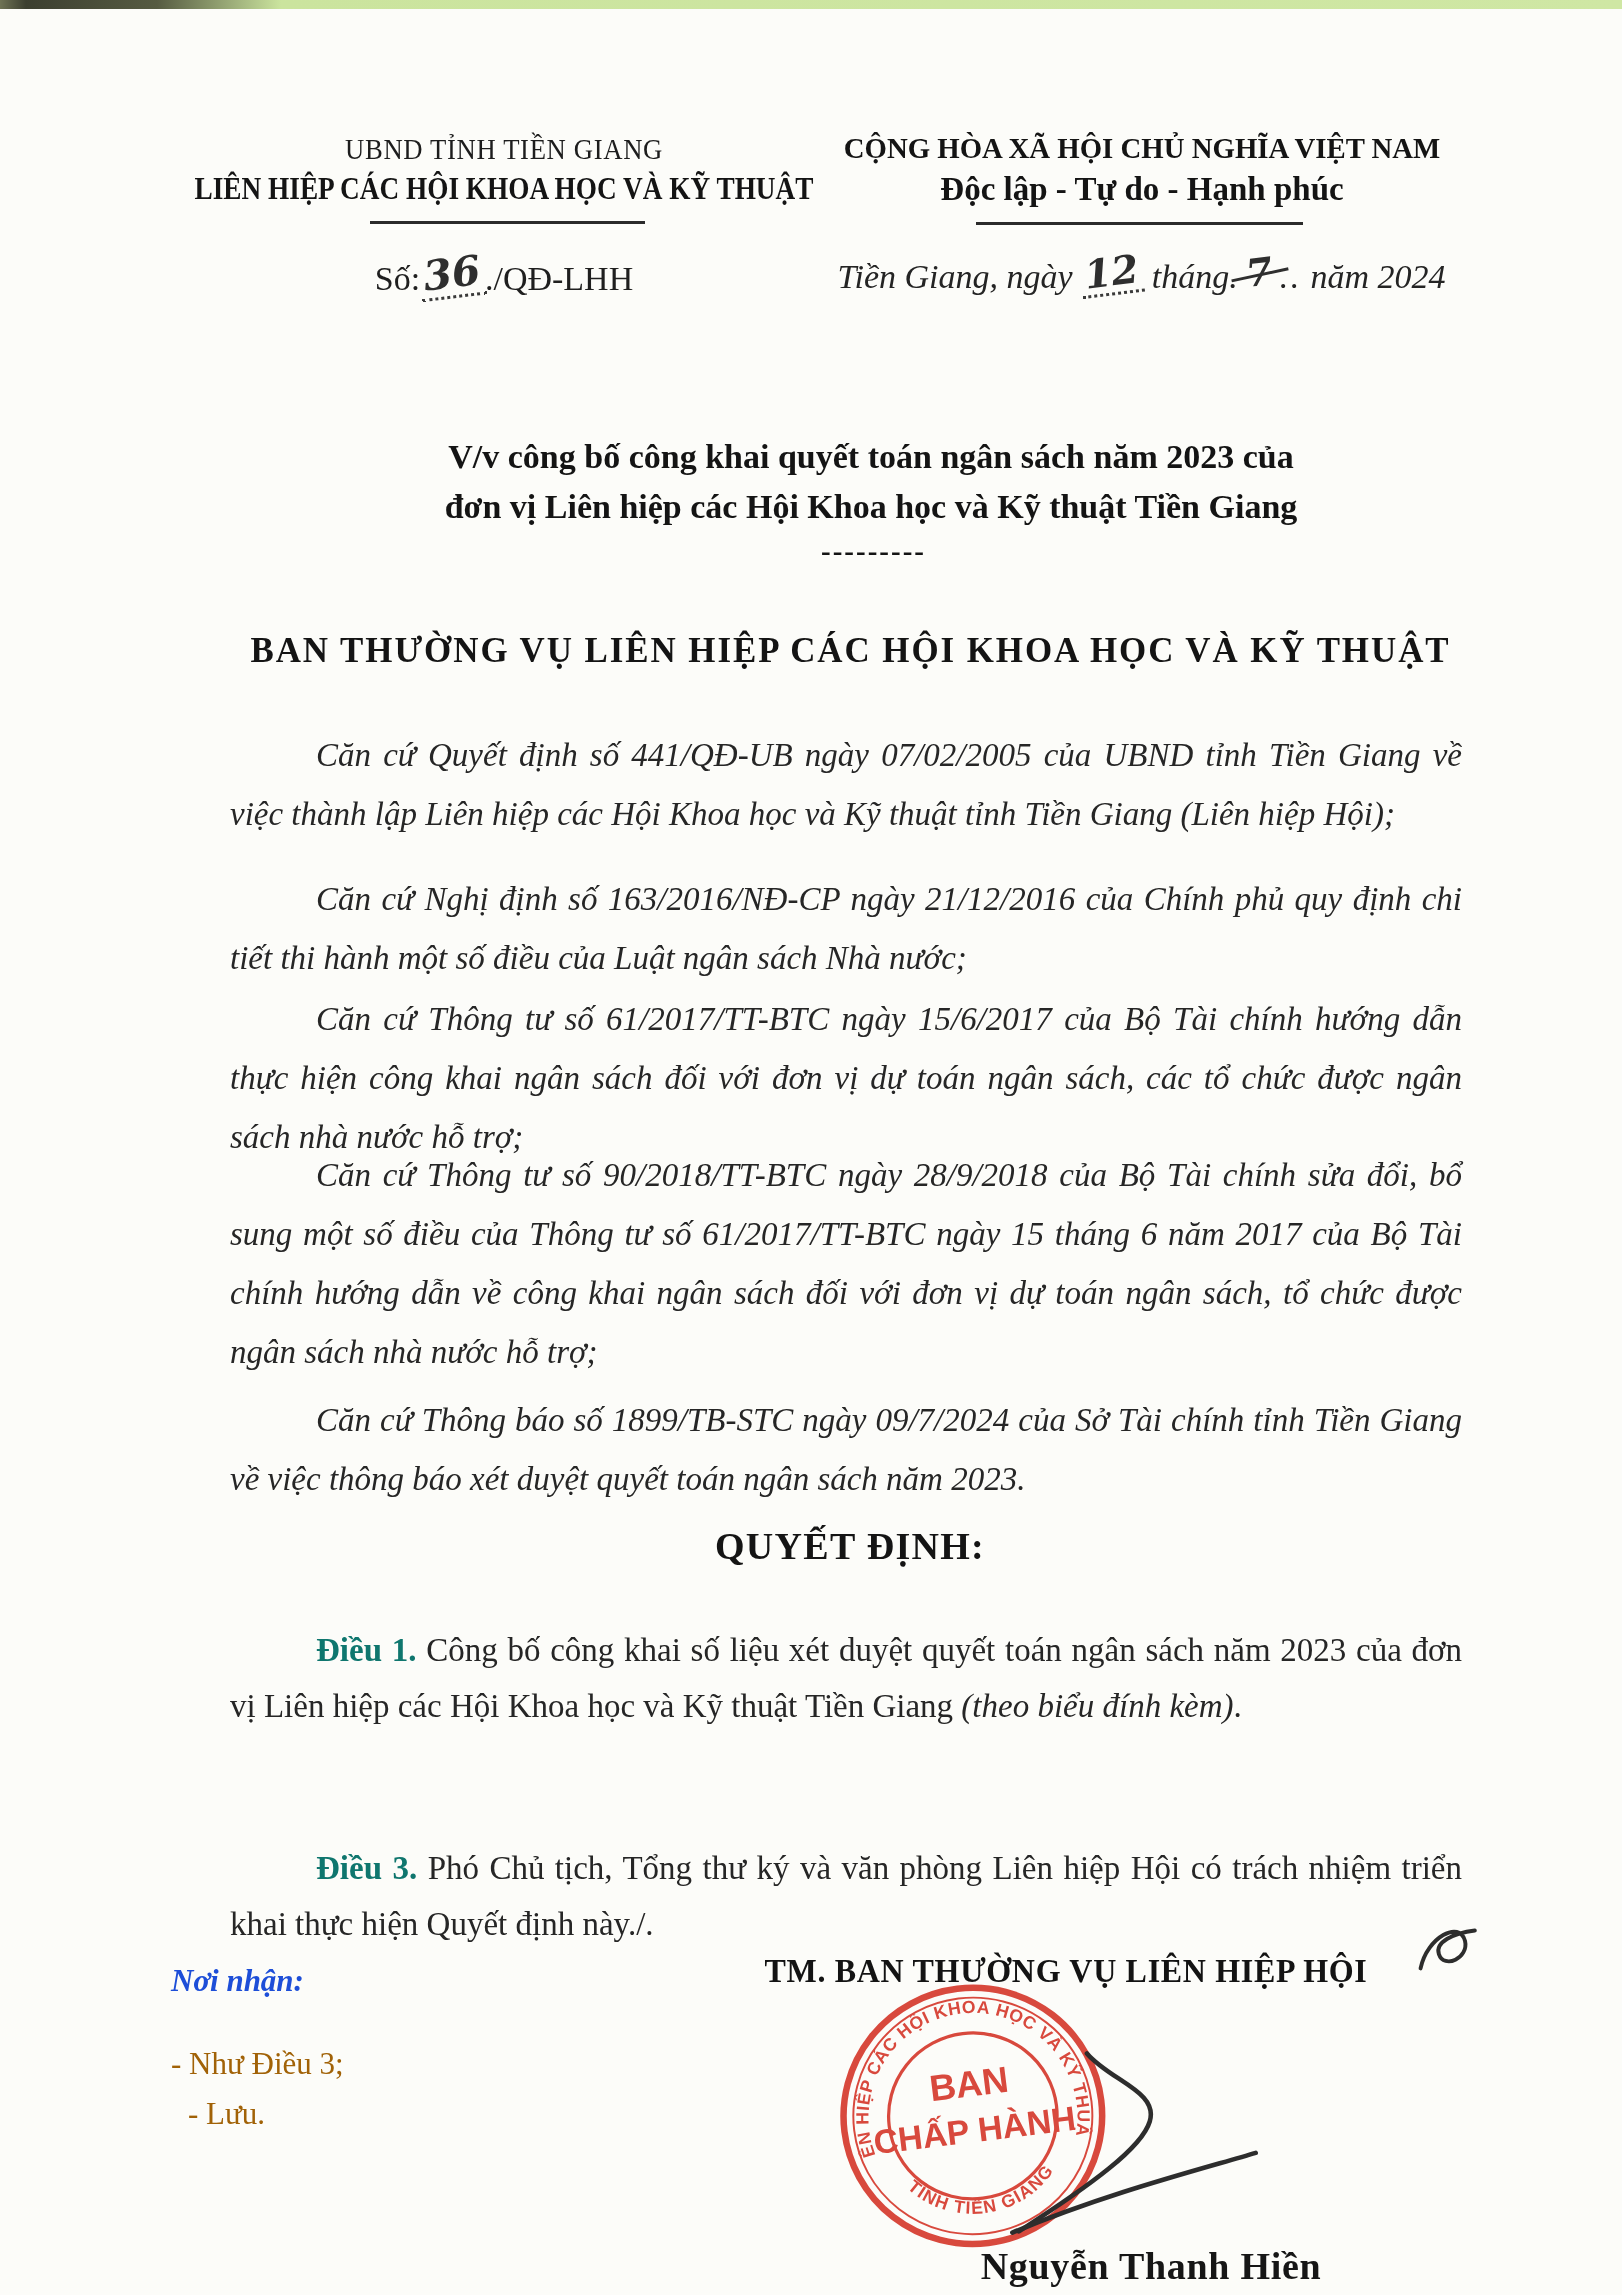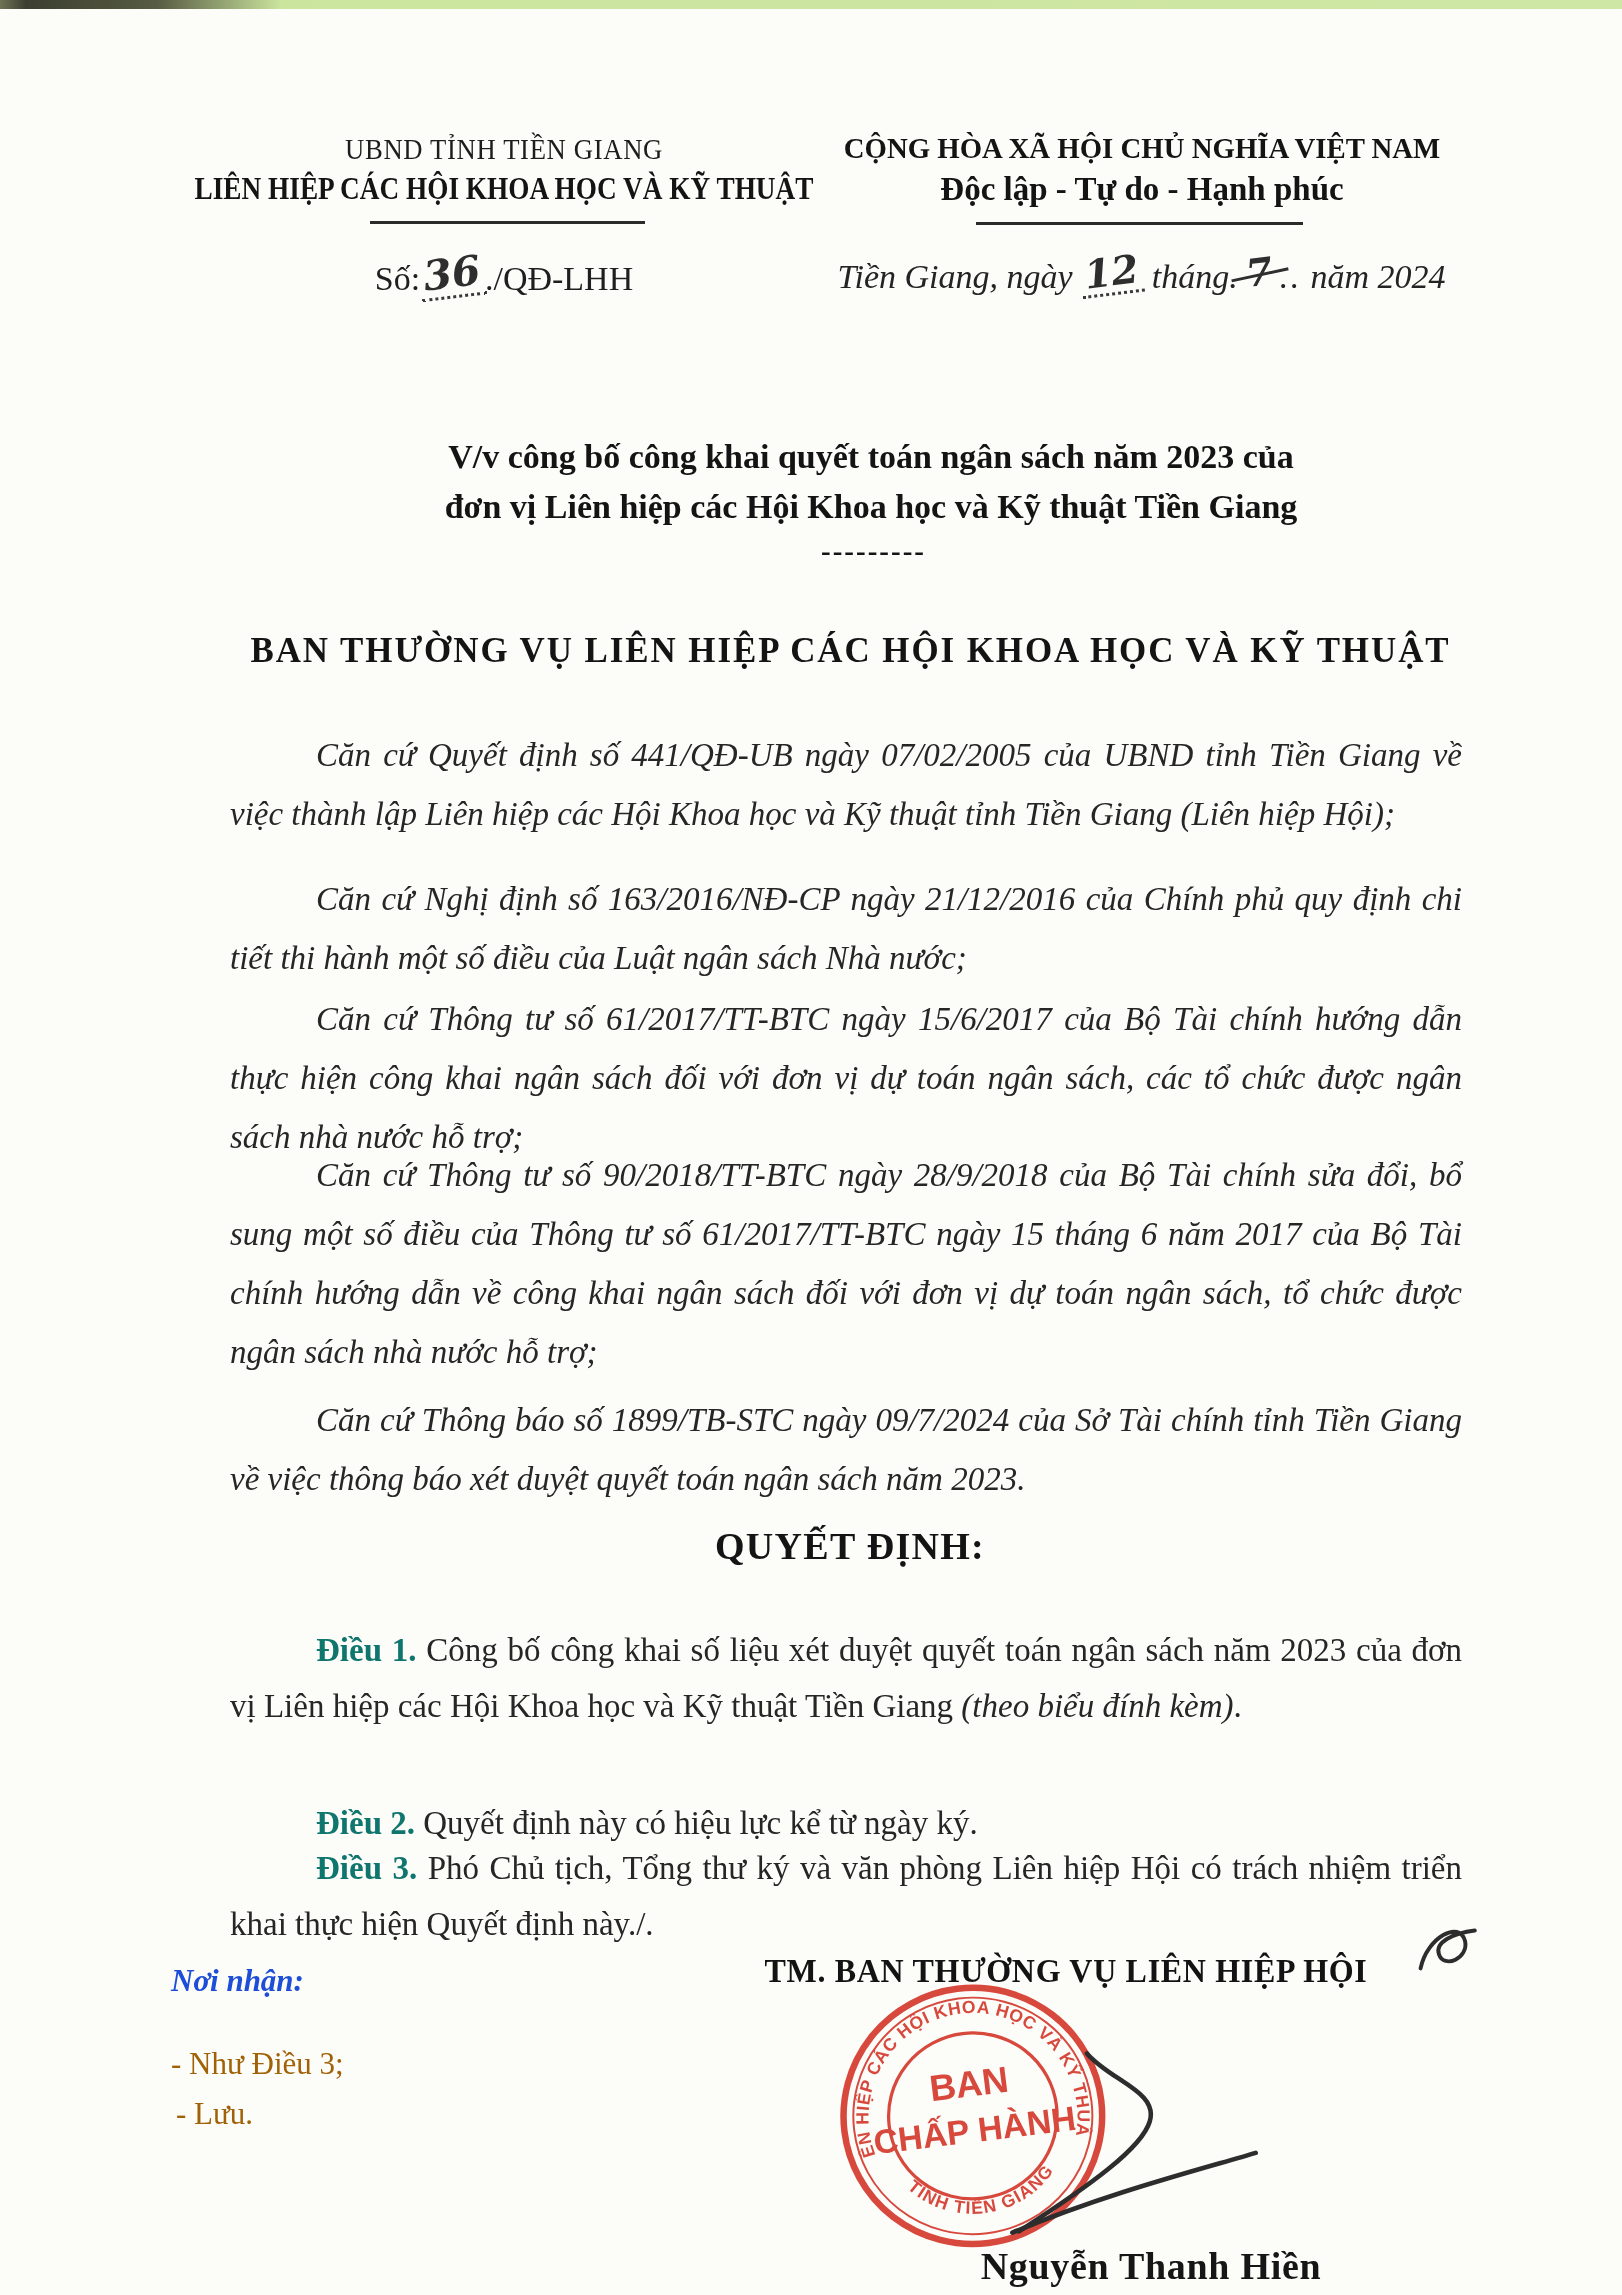--- a/index.html
+++ b/index.html
@@ -90,32 +90,28 @@
   <div class="abs para recital" style="top:1146px;">Căn cứ Thông tư số 90/2018/TT-BTC ngày 28/9/2018 của Bộ Tài chính sửa đổi, bổ sung một số điều của Thông tư số 61/2017/TT-BTC ngày 15 tháng 6 năm 2017 của Bộ Tài chính hướng dẫn về công khai ngân sách đối với đơn vị dự toán ngân sách, tổ chức được ngân sách nhà nước hỗ trợ;</div>
   <div class="abs para recital" style="top:1391px;">Căn cứ Thông báo số 1899/TB-STC ngày 09/7/2024 của Sở Tài chính tỉnh Tiền Giang về việc thông báo xét duyệt quyết toán ngân sách năm 2023.</div>
 
   <div class="abs ctr hdr-bold" style="top:1524px;left:196px;width:1308px;font-size:38px;letter-spacing:1.3px;">QUYẾT ĐỊNH:</div>
 
   <div class="abs para article" style="top:1622px;">
     <b>Điều 1.</b>
     <span>Công bố công khai số liệu xét duyệt quyết toán ngân sách năm 2023 của đơn vị Liên hiệp các Hội Khoa học và Kỹ thuật Tiền Giang</span>
     <i>(theo biểu đính kèm)</i><span>.</span>
   </div>
-  <div class="abs para article" style="top:1795px;">
-    <b>Điều 2.</b>
-    <span>Quyết định này có hiệu lực kể từ ngày ký.</span>
-  </div>
   <div class="abs para article" style="top:1840px;">
     <b>Điều 3.</b>
     <span>Phó Chủ tịch, Tổng thư ký và văn phòng Liên hiệp Hội có trách nhiệm triển khai thực hiện Quyết định này./.</span>
   </div>
 
   <div class="abs noi-nhan" style="top:1963px;left:171px;font-weight:bold;font-style:italic;color:#1d4ed8;">Nơi nhận:</div>
   <div class="abs noi-nhan" style="top:2046px;left:171px;">- Như Điều 3;</div>
-  <div class="abs noi-nhan" style="top:2096px;left:176px;">- Lưu.</div>
+  <div class="abs noi-nhan" style="top:2096px;left:188px;">- Lưu.</div>
 
   <div class="abs ctr sig-head" style="top:1953px;left:693px;width:746px;font-size:33px;letter-spacing:0.7px;transform:scaleX(.97);">TM. BAN THƯỜNG VỤ LIÊN HIỆP HỘI</div>
   <div class="abs ctr name" style="top:2244px;left:824px;width:654px;">Nguyễn Thanh Hiền</div>
 
   <svg class="stamp-svg" style="left:828px;top:1980px;" width="290" height="277" viewBox="0 0 444 424">
     <g transform="rotate(-7 222 210)" fill="none" stroke="#d63a2e">
       <ellipse cx="222" cy="208" rx="198" ry="196" stroke-width="10"></ellipse>
       <ellipse cx="222" cy="208" rx="183" ry="181" stroke-width="3"></ellipse>
       <ellipse cx="222" cy="208" rx="129" ry="127" stroke-width="5"></ellipse>
       <defs>

